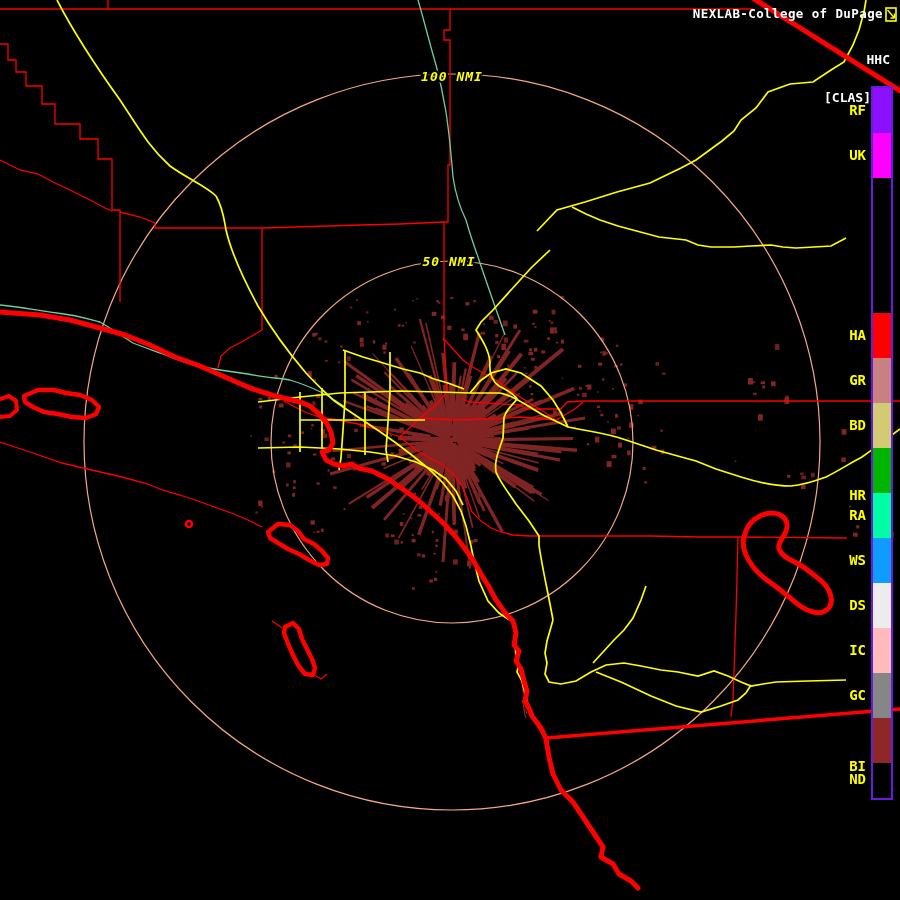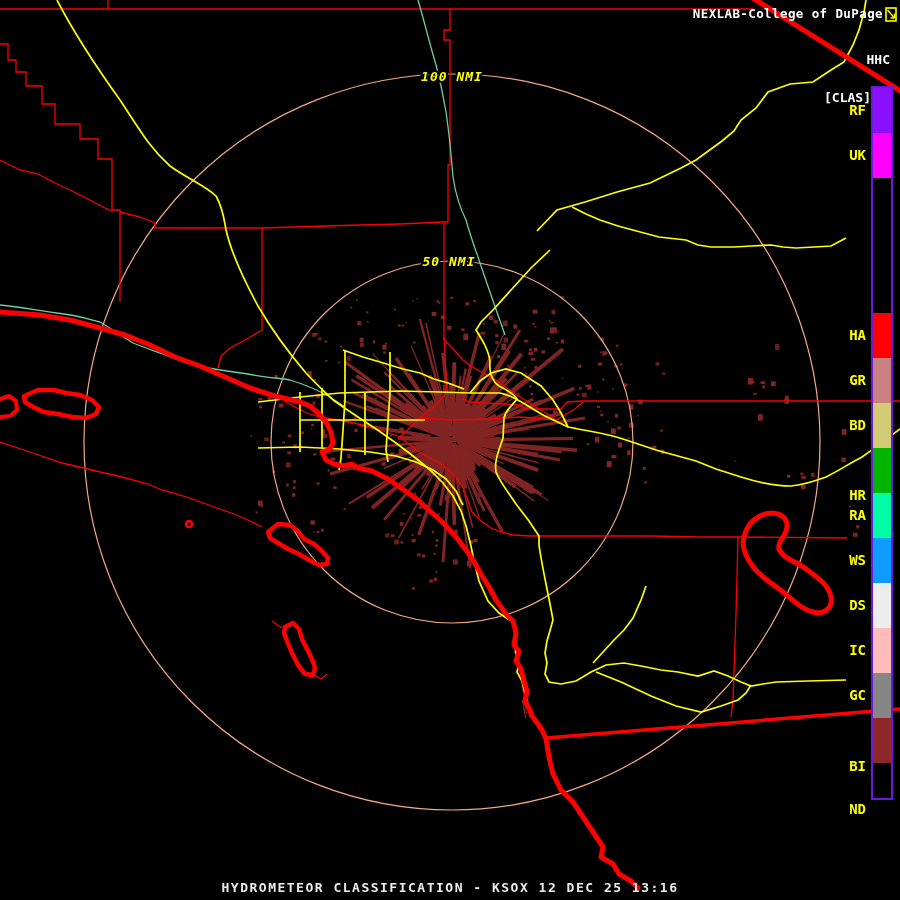--- a/index.html
+++ b/index.html
@@ -598,18 +598,17 @@
       <span class="legend-label" style="top: 326.5px;">HA</span>
       <span class="legend-label" style="top: 371.5px;">GR</span>
       <span class="legend-label" style="top: 416.5px; margin-left: 44px;">BD</span>
       <span class="legend-label" style="top: 487px;">HR</span>
       <span class="legend-label" style="top: 506.5px;">RA</span>
       <span class="legend-label" style="top: 551.5px;">WS</span>
       <span class="legend-label" style="top: 596.5px;">DS</span>
       <span class="legend-label" style="top: 641.5px;">IC</span>
       <span class="legend-label" style="top: 686.5px;">GC</span>
       <span class="legend-label" style="top: 758px; text-align: center;">BI</span>
-      <span class="legend-label" style="top: 770.5px; margin-top: 30px;">ND</span>
+      <span class="legend-label" style="top: 770.5px;">ND</span>
     </div>
 
-<div id="footer-title">HYDROMETEOR CLASSIFICATION - KSOX 12 DEC 25 13:16</div>
 
 </div>
 
 </body></html>

